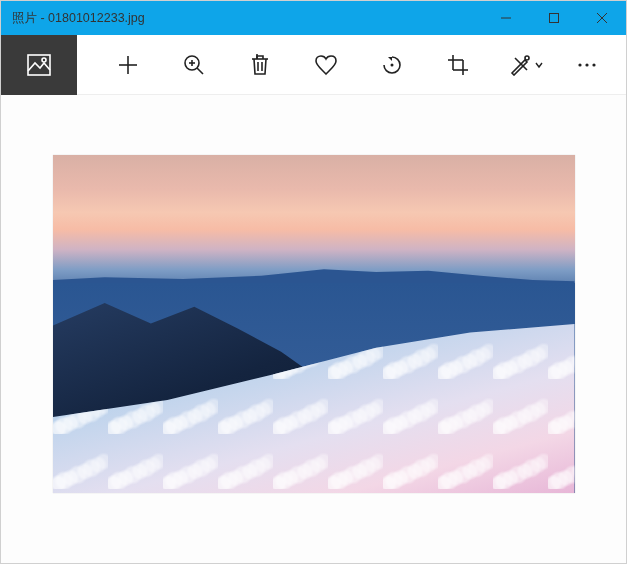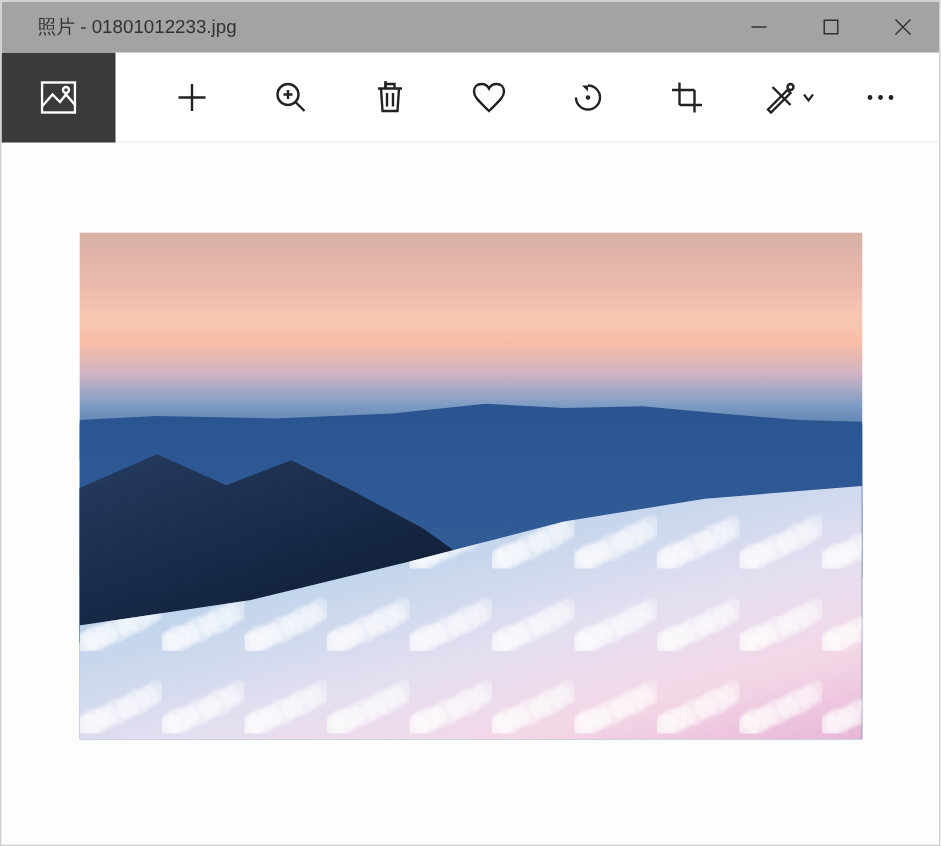--- a/index.html
+++ b/index.html
@@ -6,24 +6,24 @@
   body {
     width: 627px;
     height: 564px;
     font-family: "Segoe UI", "Microsoft YaHei", sans-serif;
     background: #fcfcfc;
     overflow: hidden;
     border: 1px solid #d0d0d0;
   }
   .titlebar {
     height: 34px;
-    background: #a3a3a3;
-    display: flex;
-    align-items: center;
-    padding-left: 24px;
+    background: #0ea5e9;
+    display: flex;
+    align-items: center;
+    padding-left: 11px;
     color: #333;
     font-size: 12.5px;
     position: relative;
   }
   .titlebar .title-text {
     flex: 1;
     white-space: nowrap;
   }
   .window-controls {
     display: flex;

